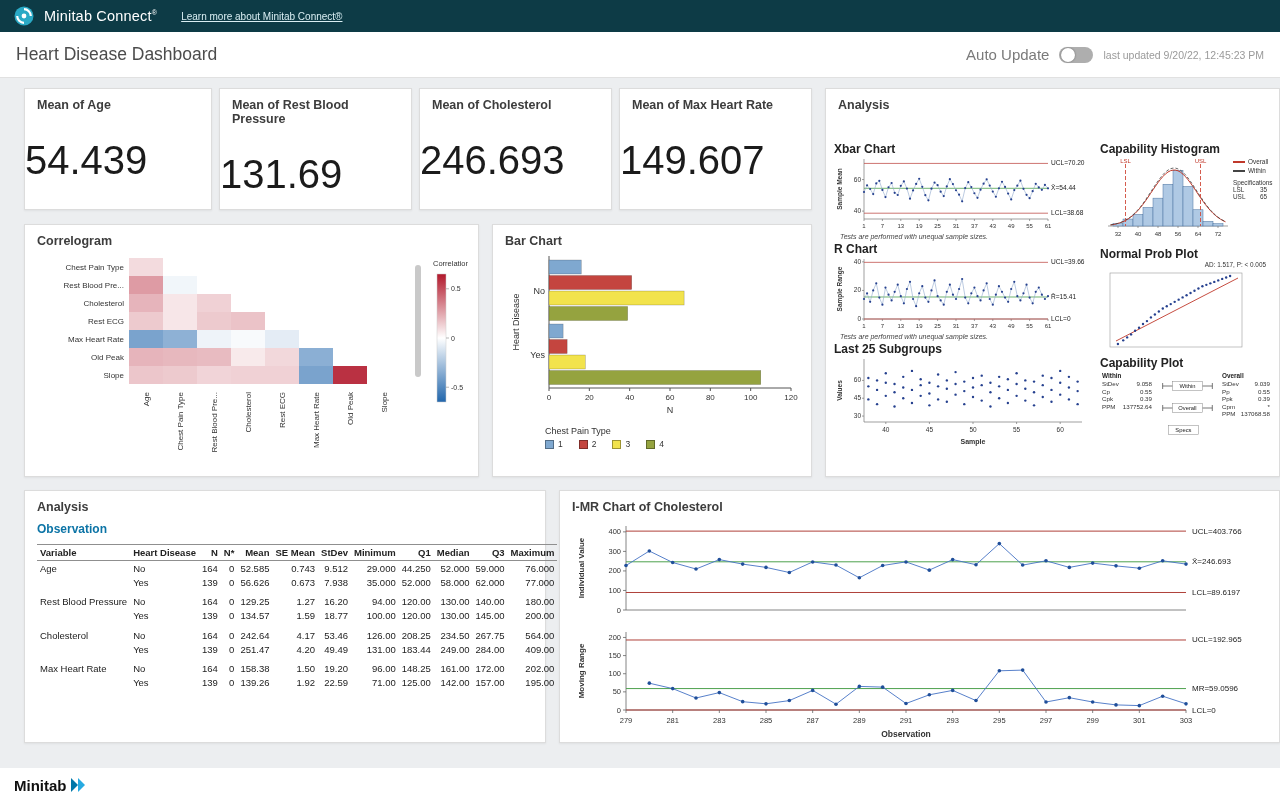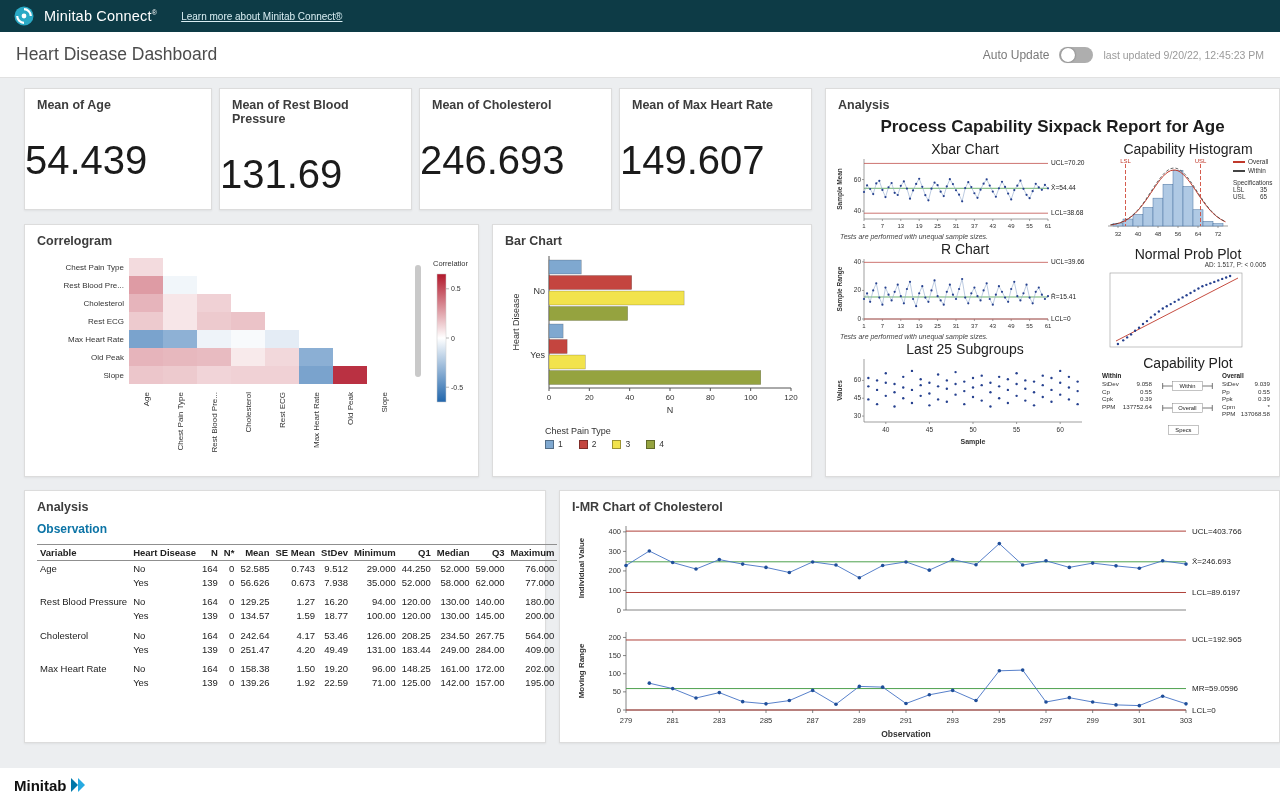--- a/index.html
+++ b/index.html
@@ -5,42 +5,42 @@
   html,body{margin:0;padding:0;width:1280px;height:802px;overflow:hidden;
     font-family:"Liberation Sans",sans-serif;background:#eceef0;position:relative}
   .topbar{height:32px;background:#0d3b46;display:flex;align-items:center;padding:0 14px;gap:10px}
   .logo svg{display:block}
   .brand{color:#fff;font-size:14.5px;letter-spacing:.2px}
   .brand sup{font-size:7px}
   .learn{color:#d9eef3;font-size:10px;text-decoration:underline;margin-left:14px}
   .pagehead{height:45px;background:#fff;border-bottom:1px solid #e1e1e1;display:flex;align-items:center;padding:0 16px}
   .pagehead h1{font-size:17.5px;font-weight:400;color:#4c4c4c;margin:0;flex:1}
   .ph-right{display:flex;align-items:center;gap:10px}
-  .au-label{font-size:12px;color:#7a7a7a}
+  .au-label{font-size:15px;color:#7a7a7a}
   .toggle{width:34px;height:16px;background:#aeaeae;border-radius:9px;position:relative;cursor:pointer}
   .knob{width:14px;height:14px;background:#fff;border-radius:50%;position:absolute;top:1px;left:2px;box-shadow:0 0 2px rgba(0,0,0,.45)}
   .updated{font-size:10.5px;color:#9a9a9a}
   .canvas{position:absolute;top:77px;left:12px;width:1280px;height:691px}
   .card{position:absolute;background:#fff;border:1px solid #dcdcdc;box-shadow:0 1px 2px rgba(0,0,0,.06);box-sizing:border-box}
   .card h2{margin:0;padding:9px 12px 0;font-size:12.5px;font-weight:700;color:#3d3d3d}
   .kpi-value{font-size:40px;color:#1b1b1b;margin-top:26px;font-weight:400}
   .card svg{display:block}
   .corr-svg{margin:4px 0 0 12px}
   .bar-svg{margin:2px 0 0 12px}
   .imr-svg{margin:4px 0 0 8px}
   .bar-legend{margin:4px 0 0 52px}
   .bar-legend .lg-title{font-size:9px;color:#333;margin-bottom:3px}
   .bar-legend .lg-items{display:flex;gap:16px;align-items:center}
   .bar-legend .lg-item{display:flex;gap:4px;align-items:center;font-size:8.5px;color:#333}
   .bar-legend .lg-sw{width:9px;height:9px;border:1px solid rgba(0,0,0,.35);box-sizing:border-box}
   .corr-scrollbar{position:absolute;left:390px;top:40px;width:6px;height:112px;background:#c9c9c9;border-radius:3px}
   
   .sp-title{position:absolute;top:28px;left:0;right:0;text-align:center;font-size:17px;font-weight:700;color:#1c1c1c}
   .sp-col{position:absolute}
-  .sp-h{font-size:14px;font-weight:400;text-align:center;color:#222;height:13px;line-height:13px}
+  .sp-h{font-size:12px;font-weight:700;text-align:left;color:#222;height:13px;line-height:13px}
   .sp-note{font-size:7px;font-style:italic;color:#444;height:11px;line-height:10px;padding-left:6px}
   .sp-sub{font-size:6.4px;text-align:right;color:#333;height:8px;line-height:8px;padding-right:10px}
   .sp-footnote{position:absolute;top:364px;left:0;right:0;text-align:center;font-size:8.5px;font-style:italic;color:#333}
   .hist-wrap{position:relative}
   #hist-legend{position:absolute;left:133px;top:2px;width:42px}
   .hl-item{display:flex;align-items:center;gap:3px;font-size:6.4px;color:#333;margin-bottom:2px}
   .hl-sw{width:12px;height:0;border-top-width:2px}
   .hl-spec{font-size:6.4px;color:#333;margin-top:5px}
   .hl-row{display:flex;justify-content:space-between;font-size:6.4px;color:#333;width:34px}
   
@@ -95,21 +95,20 @@
     <h2>Mean of Cholesterol</h2>
     <div class="kpi-value">246.693</div>
   </div>
   <div class="card" style="left:607px;top:11px;width:193px;height:122px">
     <h2>Mean of Max Heart Rate</h2>
     <div class="kpi-value">149.607</div>
   </div>
 
   <div class="card" style="left:813px;top:11px;width:455px;height:389px;position:absolute">
     <h2>Analysis</h2>
-    <div class="sp-title">Process Capability Sixpack Report for Age</div>
     <div class="sp-col" style="left:8px;top:54px;width:262px">
       <div class="sp-h">Xbar Chart</div>
       <svg id="xbar-svg" width="262" height="76">
           <line x1="30" y1="3" x2="30" y2="63" stroke="#777" stroke-width="0.7"></line>
           <line x1="30" y1="63" x2="214" y2="63" stroke="#777" stroke-width="0.7"></line>
           <line x1="28" y1="55.10526315789474" x2="30" y2="55.10526315789474" stroke="#777" stroke-width="0.7"></line>
           <text x="27" y="57.10526315789474" font-size="6.5" text-anchor="end" fill="#333">40</text>
           <line x1="28" y1="23.526315789473685" x2="30" y2="23.526315789473685" stroke="#777" stroke-width="0.7"></line>
           <text x="27" y="25.526315789473685" font-size="6.5" text-anchor="end" fill="#333">60</text>
           <line x1="30" y1="63" x2="30" y2="65" stroke="#777" stroke-width="0.7"></line>

